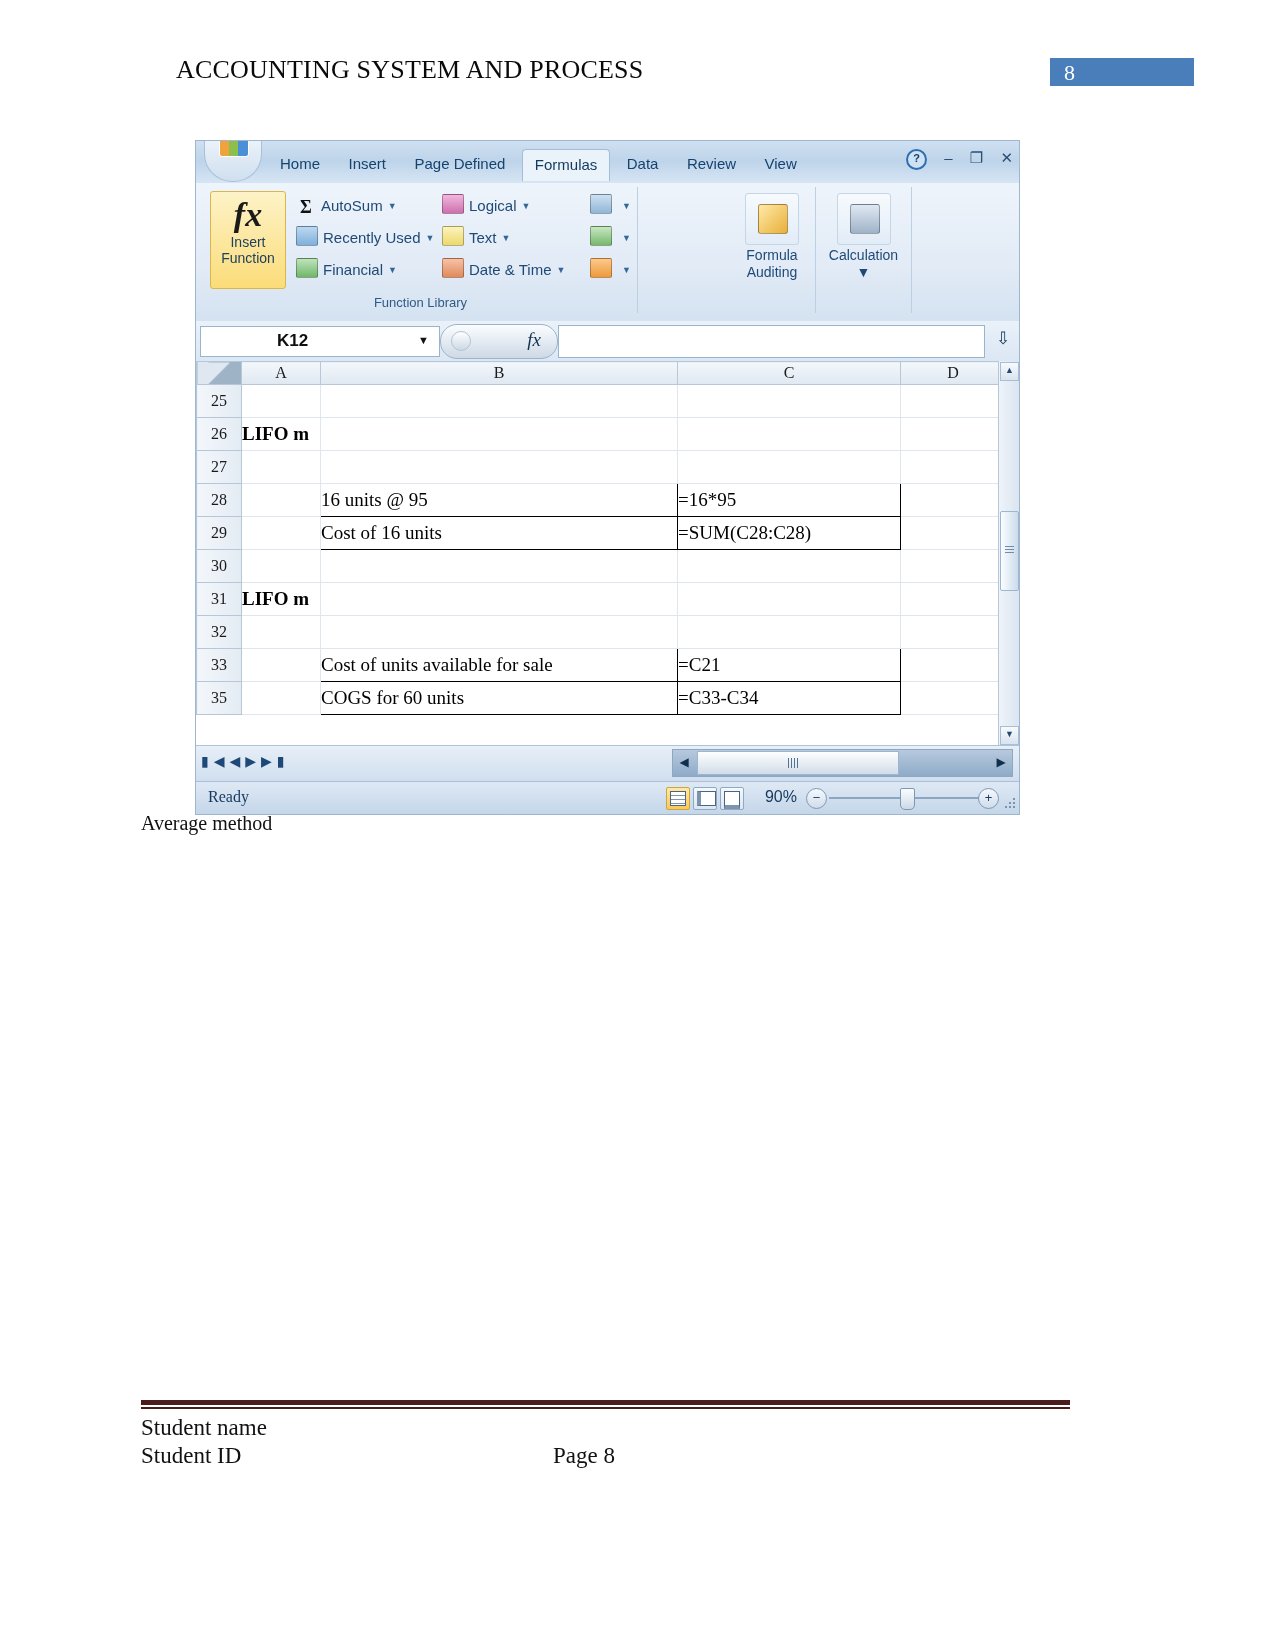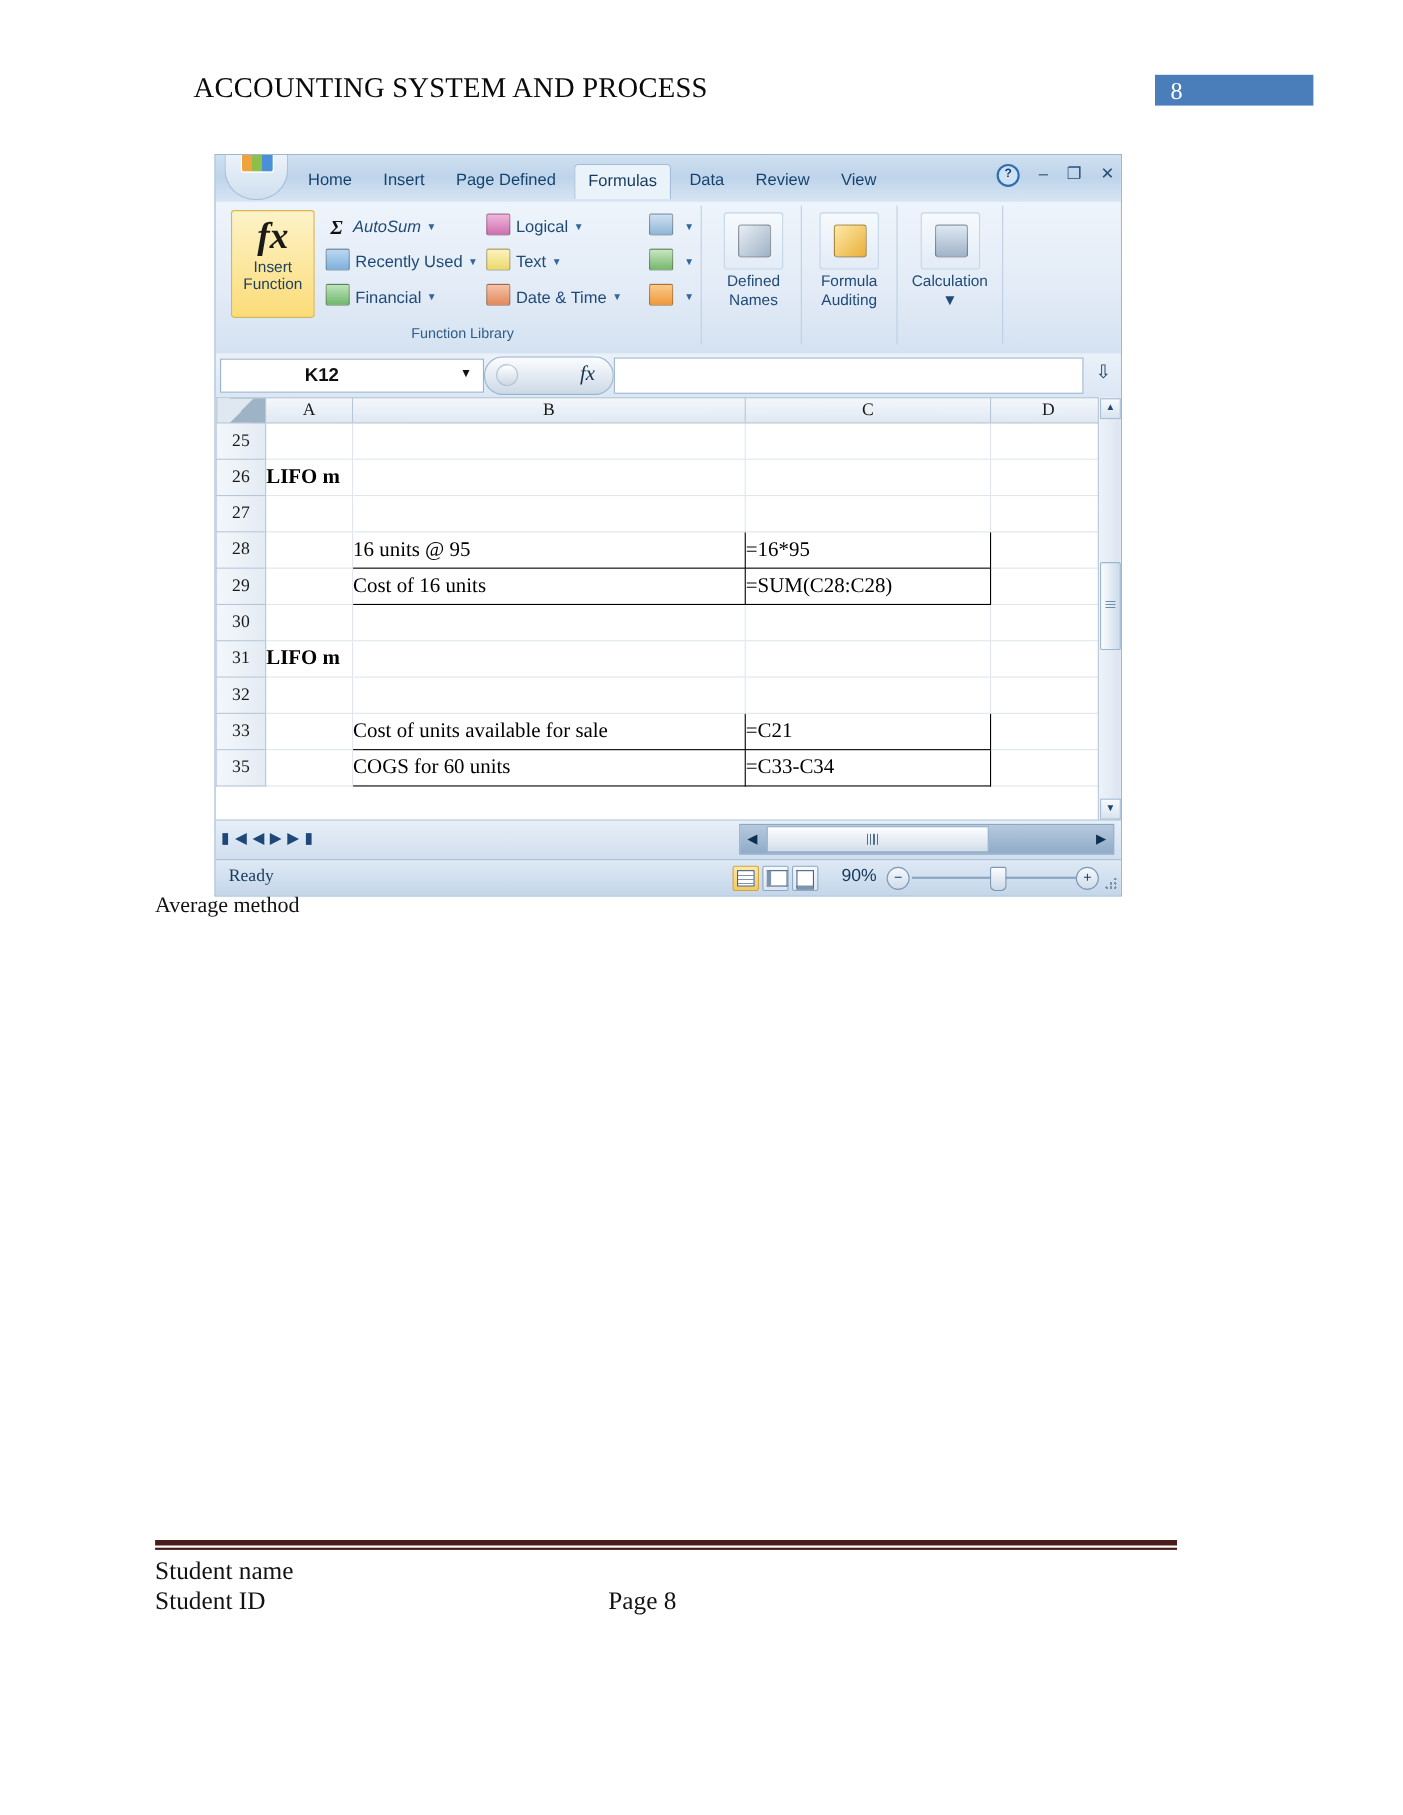--- a/index.html
+++ b/index.html
@@ -6,21 +6,21 @@
   body {
     width:1275px; height:1650px;
     background:#ffffff;
     font-family:"Liberation Serif", serif;
     position:relative;
     overflow:hidden;
   }
 
   
   .page-header {
-    position:absolute; left:0; top:10px; width:1275px; height:120px;
+    position:absolute; left:0; top:0; width:1275px; height:120px;
   }
   .doc-title {
     position:absolute; left:176px; top:55px;
     font-family:"Liberation Serif", serif;
     font-size:26px; letter-spacing:.2px; color:#0a0a0a;
     white-space:nowrap;
   }
   .page-num-box {
     position:absolute; left:1050px; top:58px;
     width:144px; height:28px;
@@ -441,21 +441,21 @@
 
   <div class="ribbon">
 
     <div class="grp" id="grp-funclib">
       <div class="insert-fn">
         <span class="fx">fx</span>
         <span class="l1">Insert</span>
         <span class="l2">Function</span>
       </div>
 
-      <div class="fl-item" style="left:92px; top:4px;font-style:italic;">
+      <div class="fl-item" style="left:92px; top:4px;">
         <span class="sigma">Σ</span><span>AutoSum</span><span class="caret">▼</span>
       </div>
       <div class="fl-item" style="left:92px; top:36px;">
         <span class="fl-ico ico-recent"></span><span>Recently Used</span><span class="caret">▼</span>
       </div>
       <div class="fl-item" style="left:92px; top:68px;">
         <span class="fl-ico ico-fin"></span><span>Financial</span><span class="caret">▼</span>
       </div>
 
       <div class="fl-item" style="left:238px; top:4px;">
@@ -474,27 +474,20 @@
       <div class="fl-item" style="left:386px; top:36px;">
         <span class="fl-ico ico-math"></span><span class="caret">▼</span>
       </div>
       <div class="fl-item" style="left:386px; top:68px;">
         <span class="fl-ico ico-more"></span><span class="caret">▼</span>
       </div>
 
       <div class="grp-label">Function Library</div>
     </div>
 
-    <div class="big-grp" style="left:446px;">
-      <div class="big-btn">
-        <span class="bg-ico ico-defnames"></span>
-      </div>
-      <div class="big-lbl">Defined</div>
-      <div class="big-lbl">Names</div>
-    </div>
 
     <div class="big-grp" style="left:533px;">
       <div class="big-btn">
         <span class="bg-ico ico-audit"></span>
       </div>
       <div class="big-lbl">Formula</div>
       <div class="big-lbl">Auditing</div>
     </div>
 
     <div class="big-grp" style="left:620px; width:95px;">

